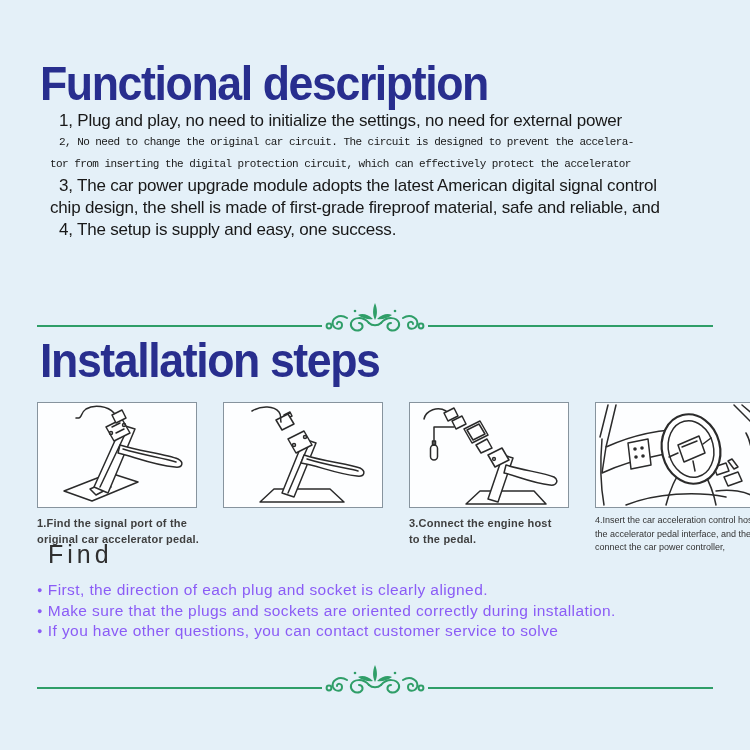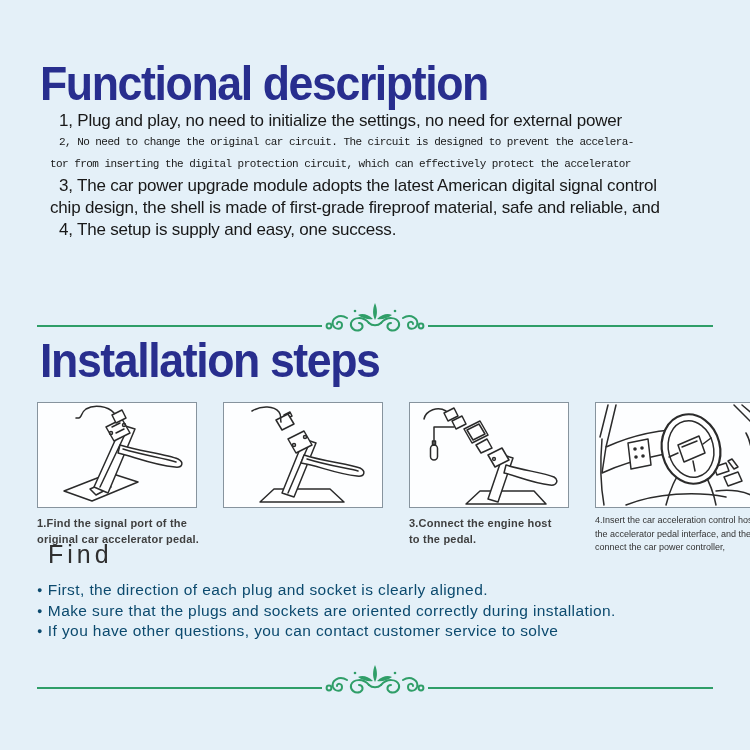--- a/index.html
+++ b/index.html
@@ -47,21 +47,21 @@
     font-size:9px; font-weight:400; line-height:13.5px;
     color:#333; letter-spacing:0; margin-top:6px; width:196px;
   }
 
   .tips-title {
     position:absolute; left:48px; top:540px;
     font-size:25px; font-weight:400; color:#303030; letter-spacing:4px;
   }
   .tips-list { position:absolute; left:37px; top:580px; }
   .tip {
-    font-size:15.5px; line-height:19.6px; color:#0c4a6e;
+    font-size:15.5px; line-height:19.6px; color:#8b5cf6;
     letter-spacing:0.4px; white-space:nowrap;
   }
   .tip .bullet { font-size:9px; vertical-align:2px; margin-right:5px; }
 
   .drawing { stroke:#2b2b2b; stroke-width:1.5; fill:none;
     stroke-linejoin:round; stroke-linecap:round; }
   .drawing .w { fill:#ffffff; }
   .drawing .d { fill:#2b2b2b; stroke:none; }
 </style>
 </head>

